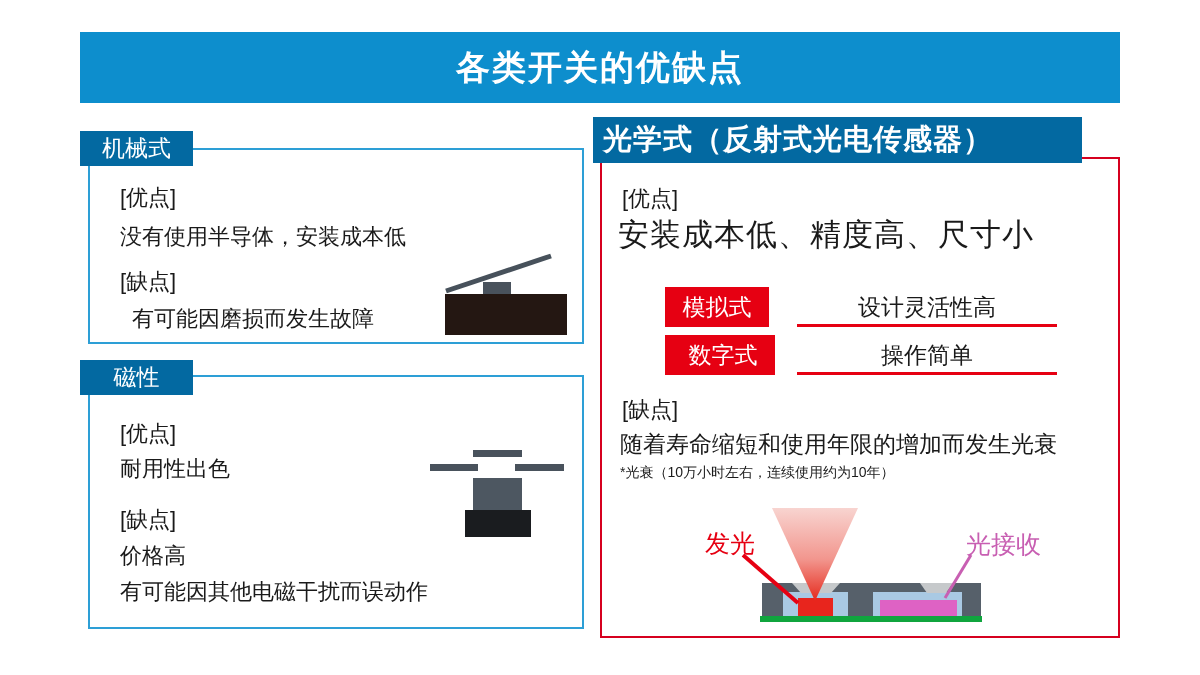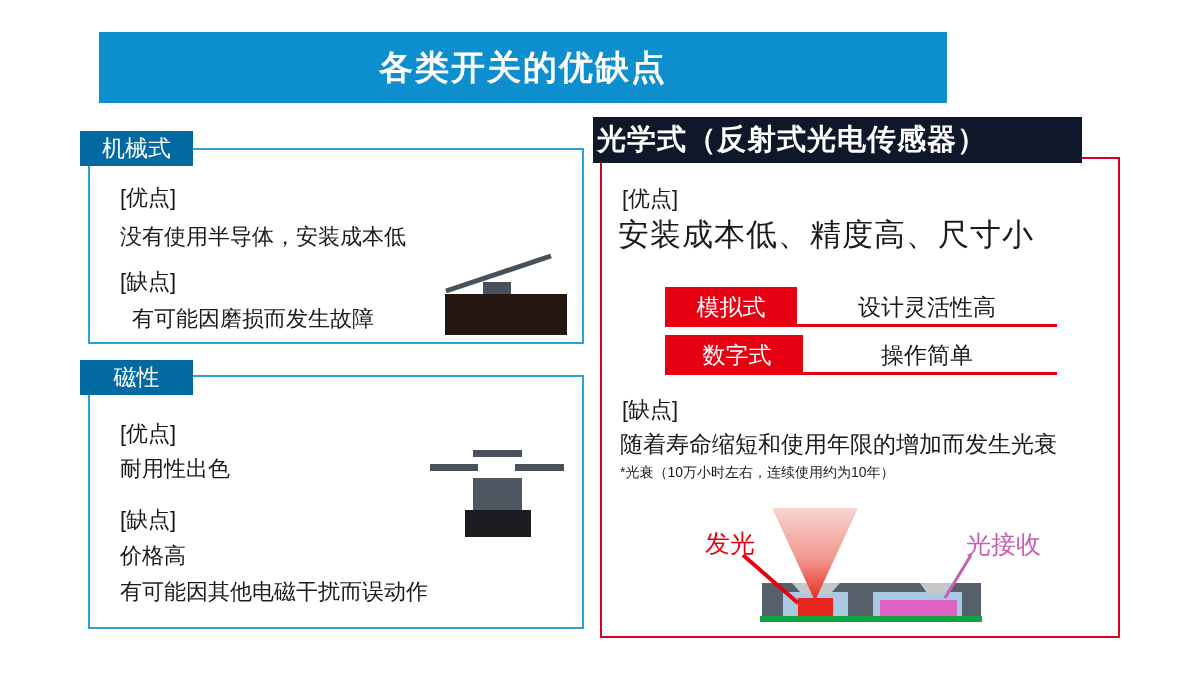--- a/index.html
+++ b/index.html
@@ -5,22 +5,22 @@
   html,body{margin:0;padding:0;background:#ffffff;}
   body{
     width:1200px;height:675px;position:relative;overflow:hidden;
     font-family:"Liberation Sans","DejaVu Sans",sans-serif;
     color:#1a1a1a;
   }
   .abs{position:absolute;}
 
   
   .title-banner{
-    left:80px;top:32px;width:848px;height:71px;
-    background:#0d8ecd;display:flex;align-items:center;justify-content:center;margin-left:19px;
+    left:80px;top:32px;width:1040px;height:71px;
+    background:#0d8ecd;display:flex;align-items:center;justify-content:center;
   }
   .title-banner .t{color:#ffffff;font-size:34px;font-weight:bold;letter-spacing:2px;}
 
   
   .lbox{border:2px solid #2d9fd6;background:#ffffff;}
   .box-mech{left:88px;top:148px;width:492px;height:192px;}
   .box-mag{left:88px;top:375px;width:492px;height:250px;}
   .tab{
     background:#0369a1;color:#ffffff;font-size:23px;
     width:113px;height:35px;display:flex;align-items:center;justify-content:center;
@@ -43,32 +43,32 @@
   .mag-pros-label{left:120px;top:420px;}
   .mag-pros{left:120px;top:455px;}
   .mag-cons-label{left:120px;top:506px;}
   .mag-cons1{left:120px;top:542px;}
   .mag-cons2{left:120px;top:578px;}
   .mag-icon{left:420px;top:440px;}
 
   
   .opt-header{
     left:593px;top:117px;width:489px;height:46px;
-    background:#0f172a;color:#ffffff;display:flex;align-items:center;
-    padding-left:4px;box-sizing:border-box;z-index:3;
+    background:#0369a1;color:#ffffff;display:flex;align-items:center;
+    padding-left:10px;box-sizing:border-box;z-index:3;
   }
   .opt-header .t{font-size:29px;font-weight:bold;letter-spacing:1px;}
   .opt-box{left:600px;top:157px;width:516px;height:477px;border:2px solid #d6001f;background:#ffffff;}
 
   .opt-pros-label{left:622px;top:185px;}
   .opt-highlight{left:618px;top:214px;font-size:31px;font-weight:500;white-space:nowrap;letter-spacing:1px;}
 
   .row-label{
     background:#e60012;color:#ffffff;font-size:23px;
-    width:132px;height:40px;display:flex;align-items:center;justify-content:center;
+    width:104px;height:40px;display:flex;align-items:center;justify-content:center;
   }
   .row1-label{left:665px;top:287px;}
   .row2-label{left:665px;top:335px;padding-left:6px;}
   .row-desc{width:260px;text-align:center;font-size:23px;line-height:28px;}
   .row1-desc{left:797px;top:293px;}
   .row2-desc{left:797px;top:341px;}
   .row-underline{width:260px;height:3px;background:#e60012;}
   .row1-line{left:797px;top:324px;}
   .row2-line{left:797px;top:372px;}
 

